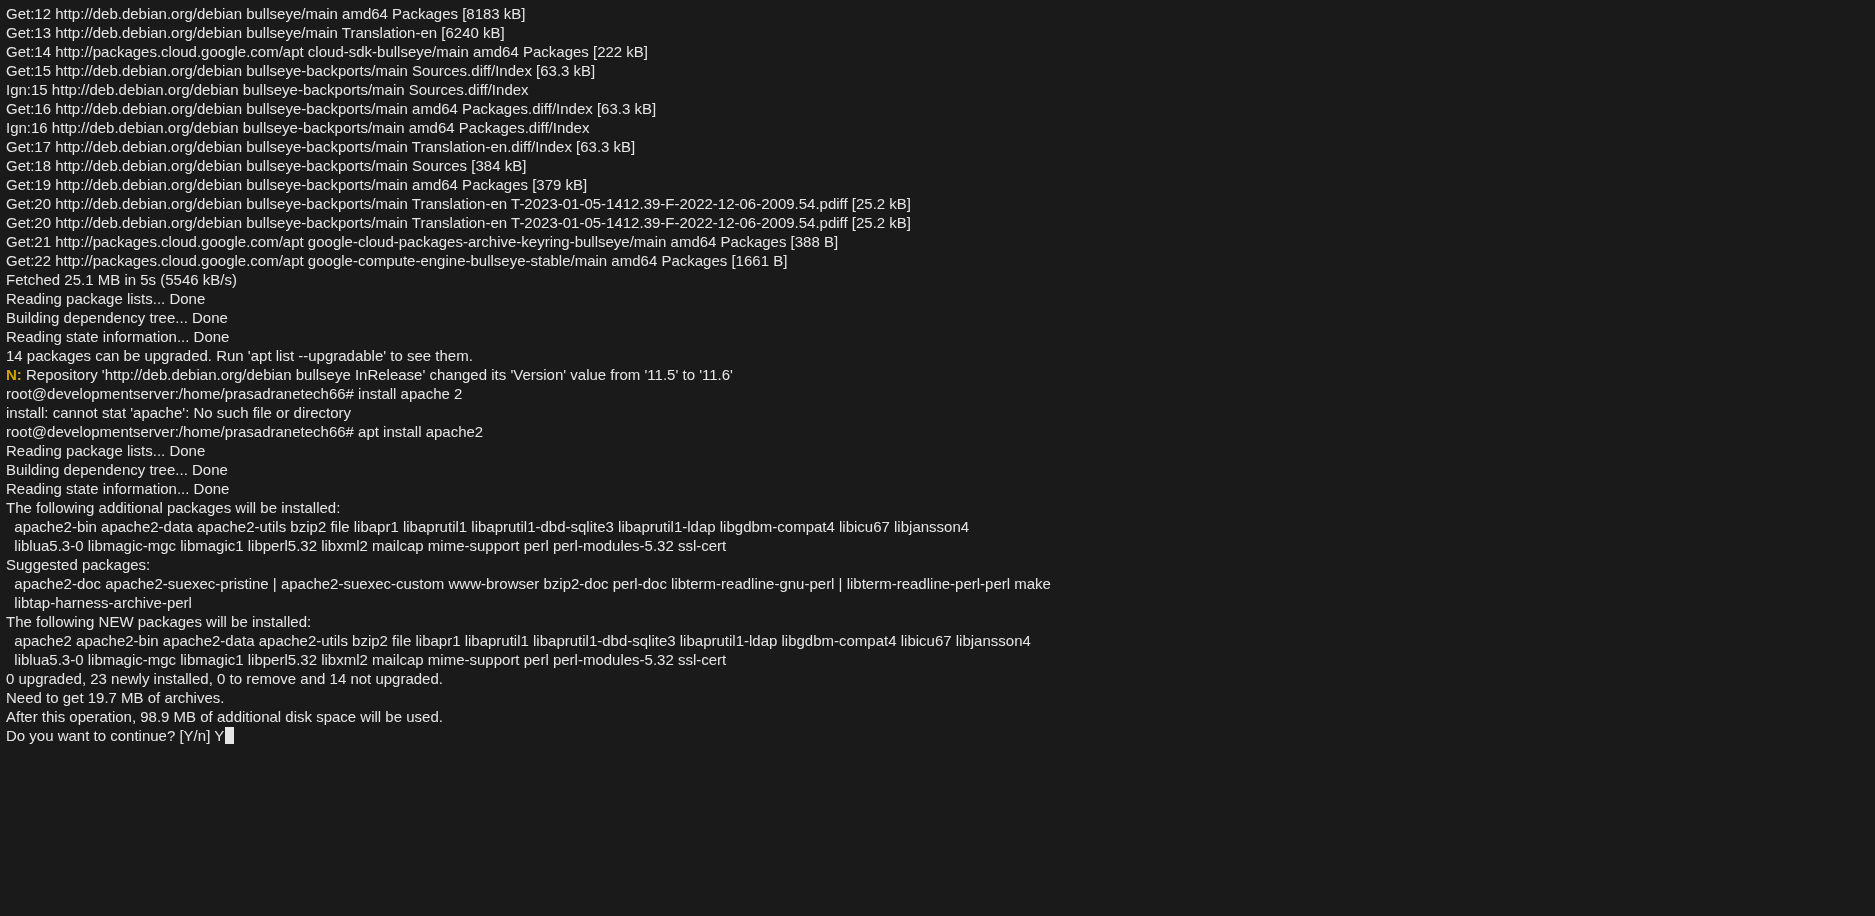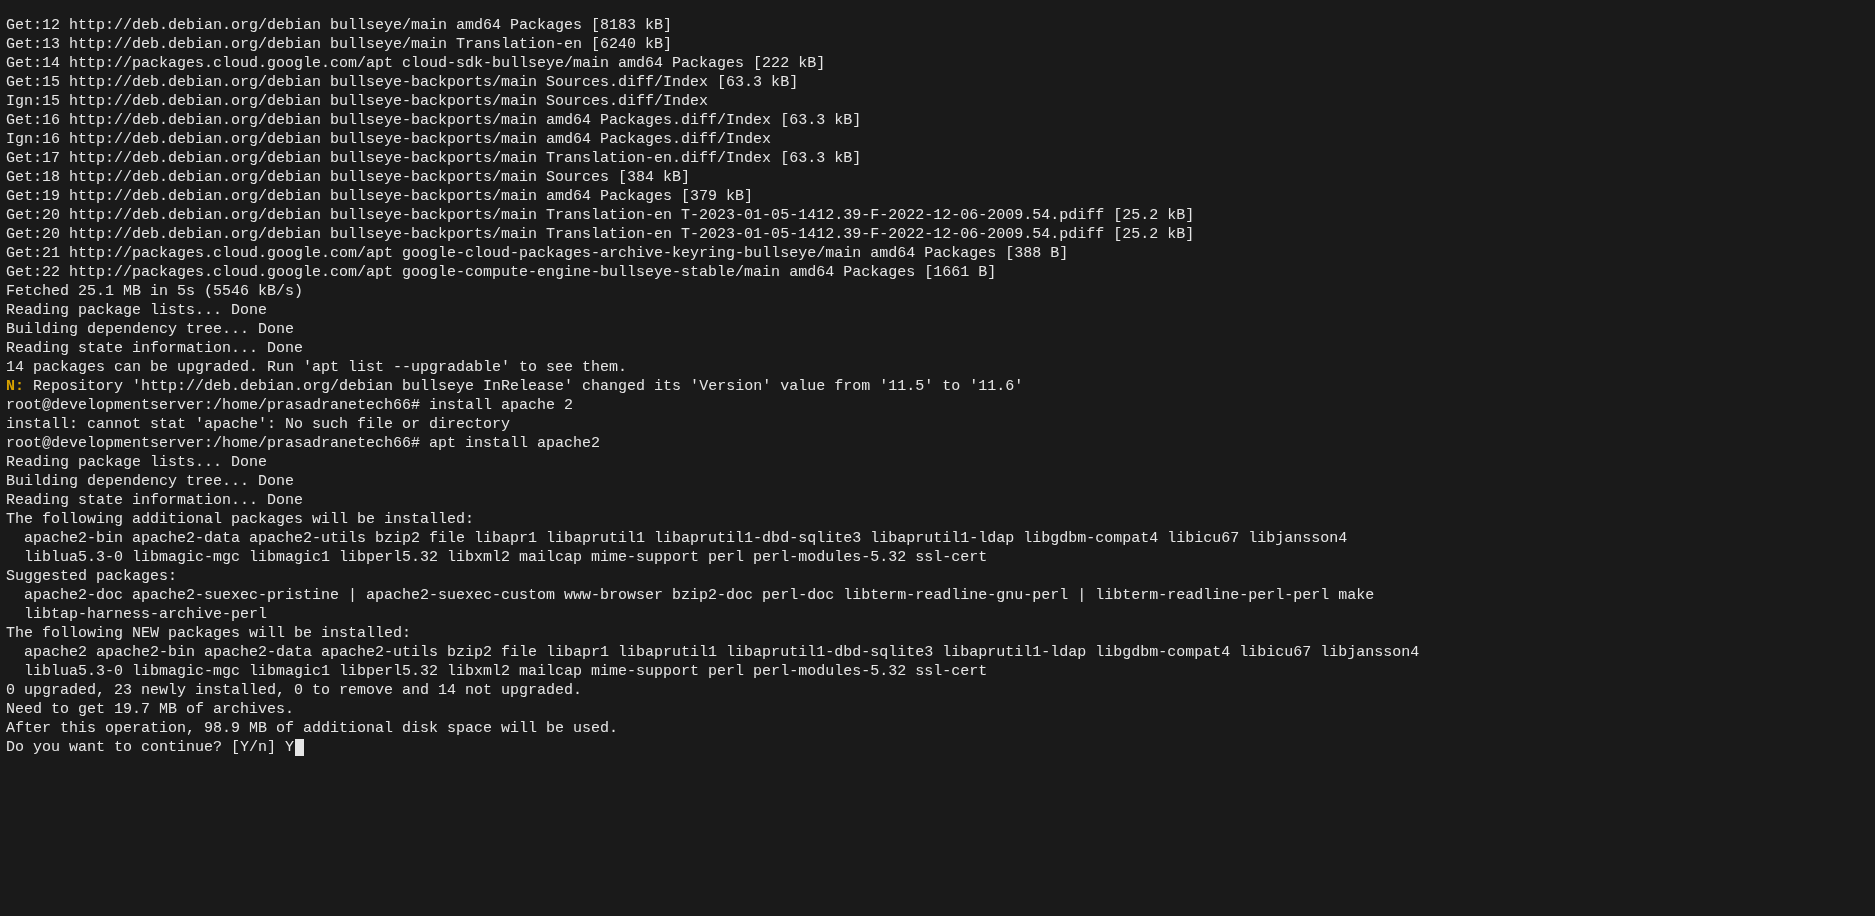--- a/index.html
+++ b/index.html
@@ -4,26 +4,26 @@
 <style>
   html, body {
     margin: 0;
     padding: 0;
     background: #1a1a1a;
     width: 1875px;
     height: 916px;
     overflow: hidden;
   }
   #terminal {
-    font-family: Liberation Mono, monospace;
+    font-family: Liberation Sans, sans-serif;
     font-size: 15px;
     line-height: 19px;
     color: #e6e6e6;
     white-space: pre;
-    padding: 16px 6px;
+    padding: 4px 6px;
   }
   .warn-prefix {
     color: #d6a100;
     font-weight: bold;
   }
   .cursor {
     display: inline-block;
     width: 9px;
     height: 17px;
     background: #e6e6e6;

